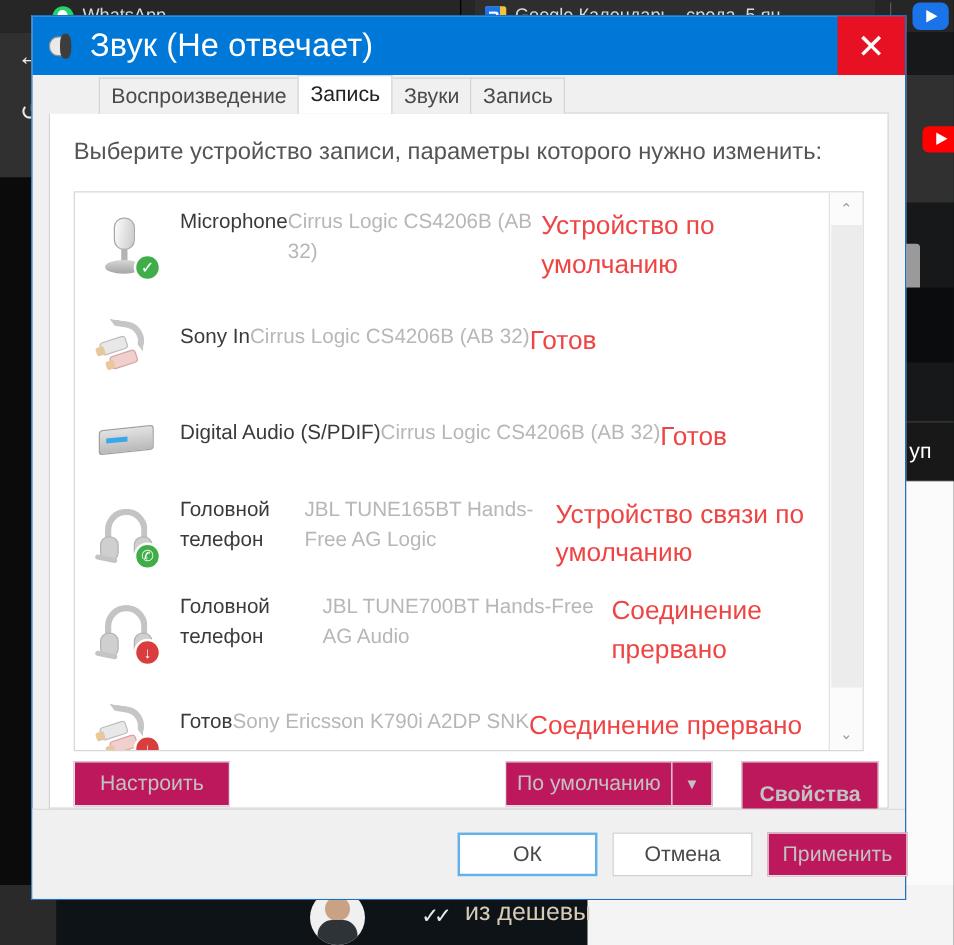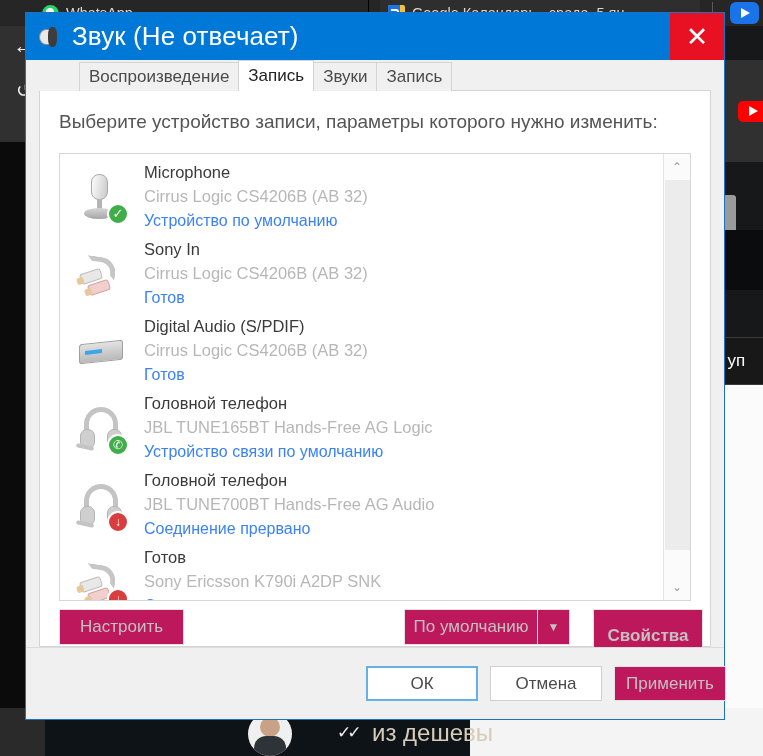--- a/index.html
+++ b/index.html
@@ -156,21 +156,21 @@
   .bg-avatar::after {
     content: ""; position: absolute; left: 6px; top: 24px; width: 32px; height: 24px;
     border-radius: 12px 12px 0 0; background: #2e3338;
   }
   .bg-msg-check {
     position: absolute; left: 337px; top: 722px;
     color: #e9edef; font-size: 17px; letter-spacing: -4px;
   }
   .bg-msg-text {
     position: absolute; left: 372px; top: 719px;
-    color: #d6ccb8; font-size: 24px; white-space: nowrap; text-align: right;
+    color: #d6ccb8; font-size: 20px; white-space: nowrap; text-align: right;
   }
 
   
   .dialog {
     position: absolute; left: 25px; top: 12px; width: 700px; height: 708px;
     background: #f0f0f0;
     border: 1px solid #1f6fc4;
     display: flex; flex-direction: column;
   }
   .titlebar {
@@ -233,24 +233,24 @@
     position: relative; overflow: hidden;
     display: flex;
   }
   .devlist-inner { flex: 1; overflow: hidden; padding-top: 4px; }
 
   .devrow {
     height: 77px; display: flex; align-items: center;
     padding-left: 14px; gap: 16px;
   }
   .dev-ico { width: 54px; height: 54px; flex: none; position: relative; }
-  .dev-txt { display: flex; flex-direction: column; justify-content: space-between; }
+  .dev-txt { display: flex; flex-direction: row; justify-content: space-between; }
   .dev-name { font-size: 16.5px; color: #3a3a3a; line-height: 1.45; }
   .dev-sub  { font-size: 16.5px; color: #b7b7b7; line-height: 1.45; }
-  .dev-state{ font-size: 16px; color: #3b82f6; line-height: 1.45; }
+  .dev-state{ font-size: 21px; color: #ef4444; line-height: 1.45; }
 
   
   .ico-mic-head {
     position: absolute; left: 17px; top: 4px; width: 17px; height: 26px;
     background: linear-gradient(100deg,#fdfdfd,#c9c9c9);
     border: 1px solid #a8a8a8; border-radius: 8px;
   }
   .ico-mic-stem {
     position: absolute; left: 23px; top: 29px; width: 5px; height: 12px;
     background: #b4b4b4;

